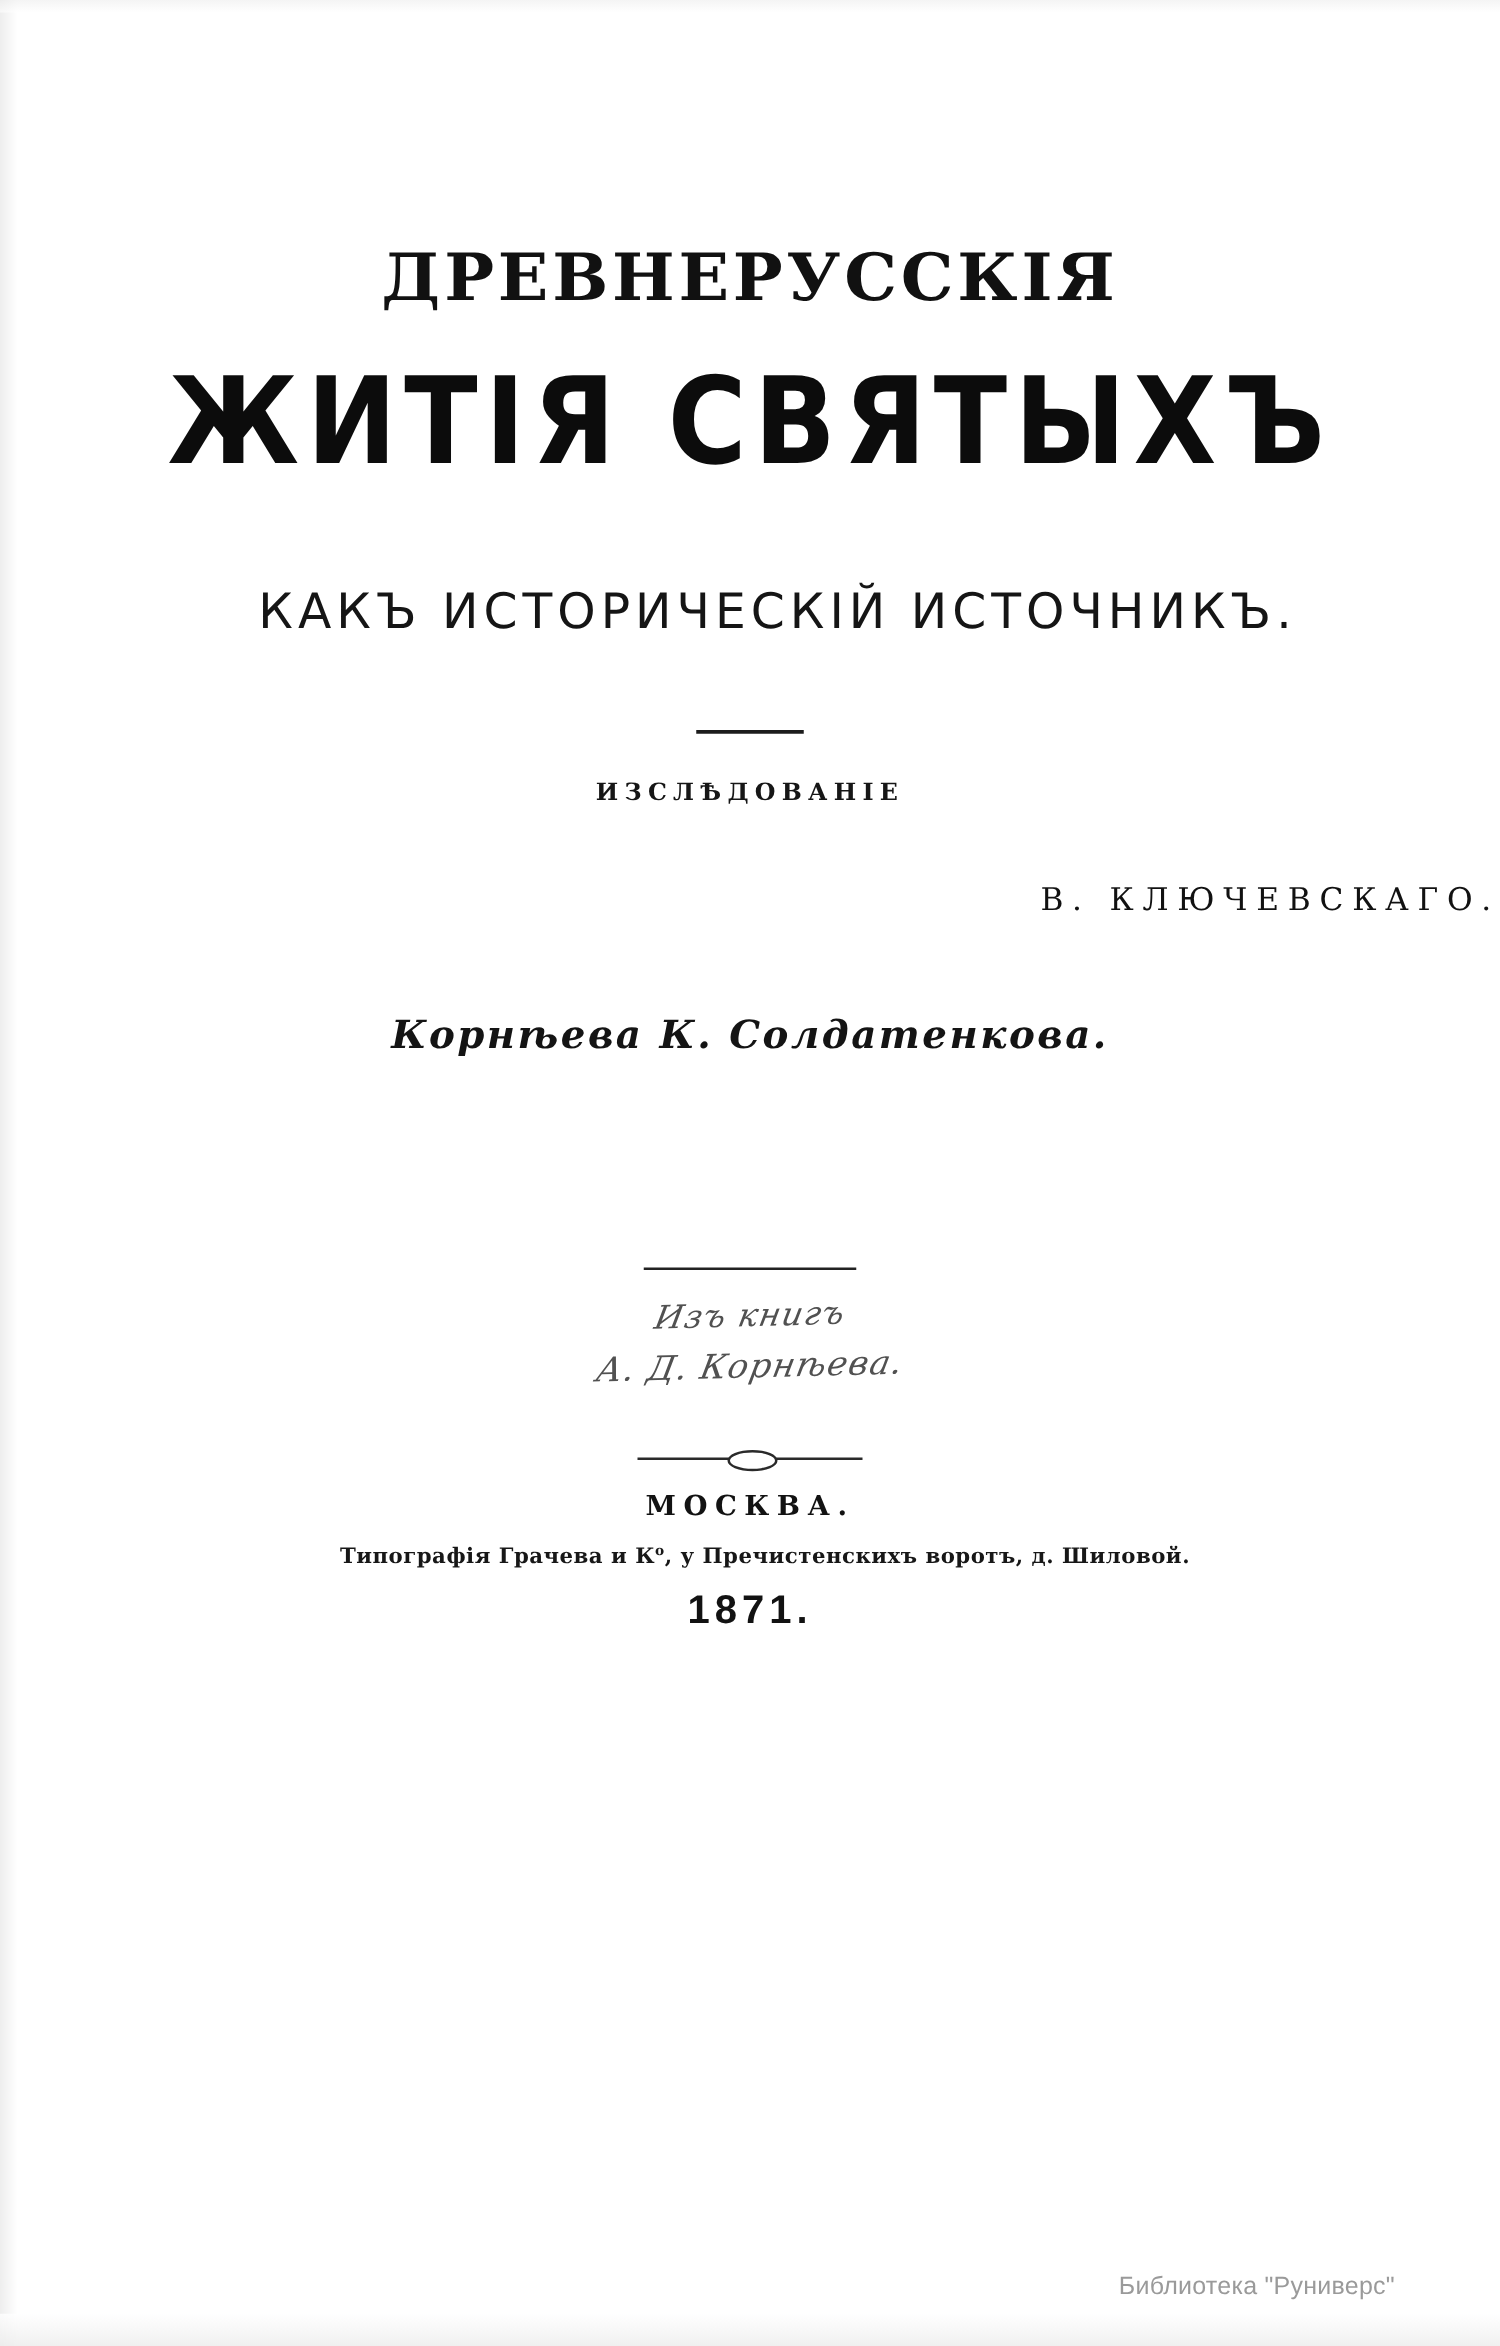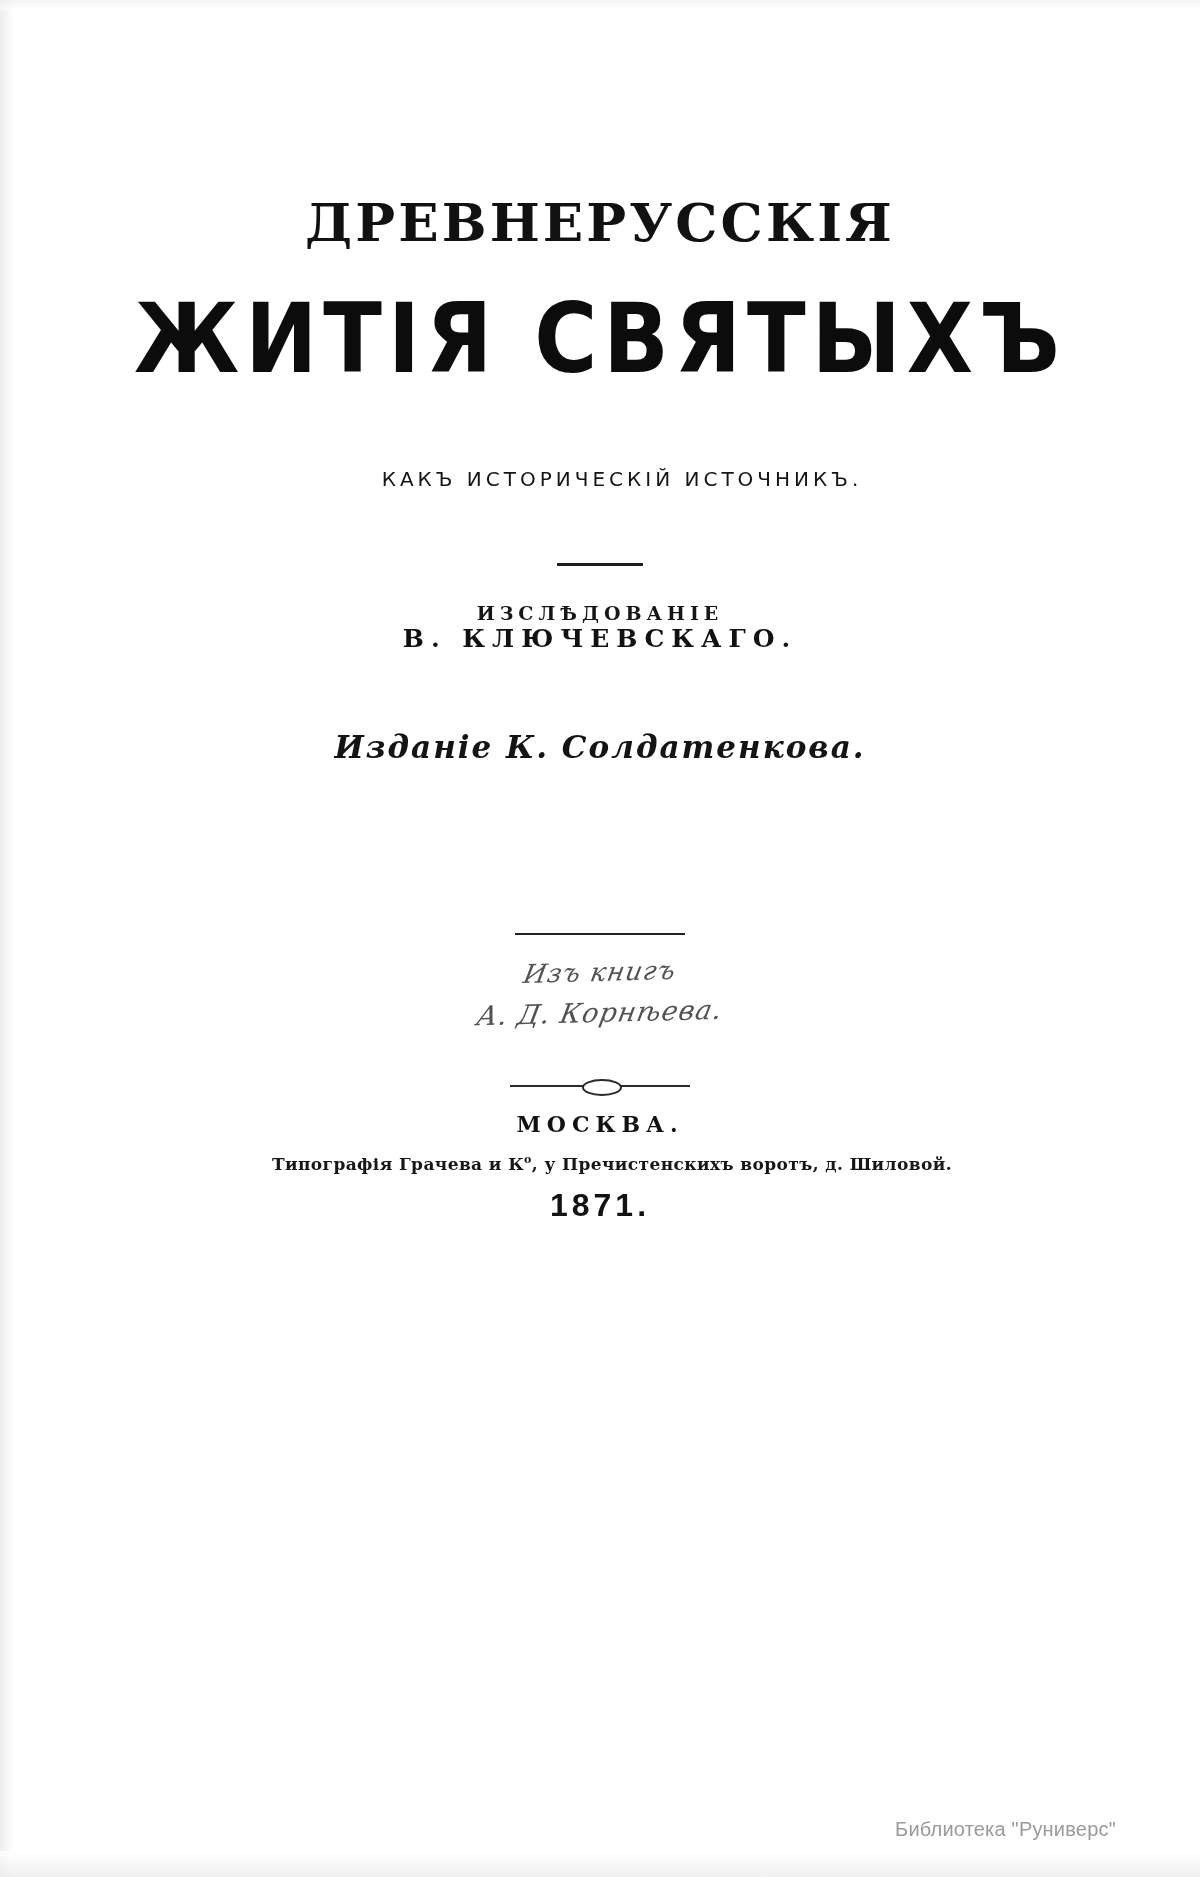--- a/index.html
+++ b/index.html
@@ -75,21 +75,21 @@
     letter-spacing: 6px;
     color: #0c0c0c;
     line-height: 1.0;
     transform: scaleY(1.12);
   }
 
   .line-subtitle {
     margin-top: 86px;
     font-family: "DejaVu Sans", sans-serif;
     font-weight: 400;
-    font-size: 20px;
+    font-size: 39px;
     letter-spacing: 4px;
     color: #151515;
     padding-left: 44px;
   }
 
   .rule-short {
     width: 86px;
     height: 3px;
     background: #1c1c1c;
     margin: 72px auto 0 auto;
@@ -98,25 +98,27 @@
   .line-kind {
     margin-top: 36px;
     font-family: "DejaVu Serif", serif;
     font-weight: 700;
     font-size: 19px;
     letter-spacing: 5px;
     color: #161616;
   }
 
   .line-author {
-    font-family: "DejaVu Serif", serif;
-    font-weight: 700;
+    margin-top: 60px;
+    font-family: "DejaVu Serif", serif;
+    font-weight: 400;
     font-size: 25px;
     letter-spacing: 7px;
     color: #111;
+    text-align: right;
   }
 
   .line-edition {
     margin-top: 76px;
     font-family: "DejaVu Serif", serif;
     font-style: italic;
     font-weight: 700;
     font-size: 31px;
     letter-spacing: 2px;
     color: #141414;
@@ -223,21 +225,21 @@
     <div class="line-maintitle">ЖИТІЯ СВЯТЫХЪ</div>
 
     <div class="line-subtitle">КАКЪ ИСТОРИЧЕСКІЙ ИСТОЧНИКЪ.</div>
 
     <div class="rule-short"></div>
 
     <div class="line-kind">ИЗСЛѢДОВАНІЕ</div>
 
     <div class="line-author">В. КЛЮЧЕВСКАГО.</div>
 
-    <div class="line-edition">Изданіе К. Солдатенкова.</div>
+    <div class="line-edition">Корнѣева К. Солдатенкова.</div>
 
     <div class="rule-long"></div>
 
     <div class="inscription">
       <div class="handwrite hw1">Изъ книгъ</div>
       <div class="handwrite hw2">А. Д. Корнѣева.</div>
     </div>
 
     <div class="flourish">
       <div class="bar"></div>

